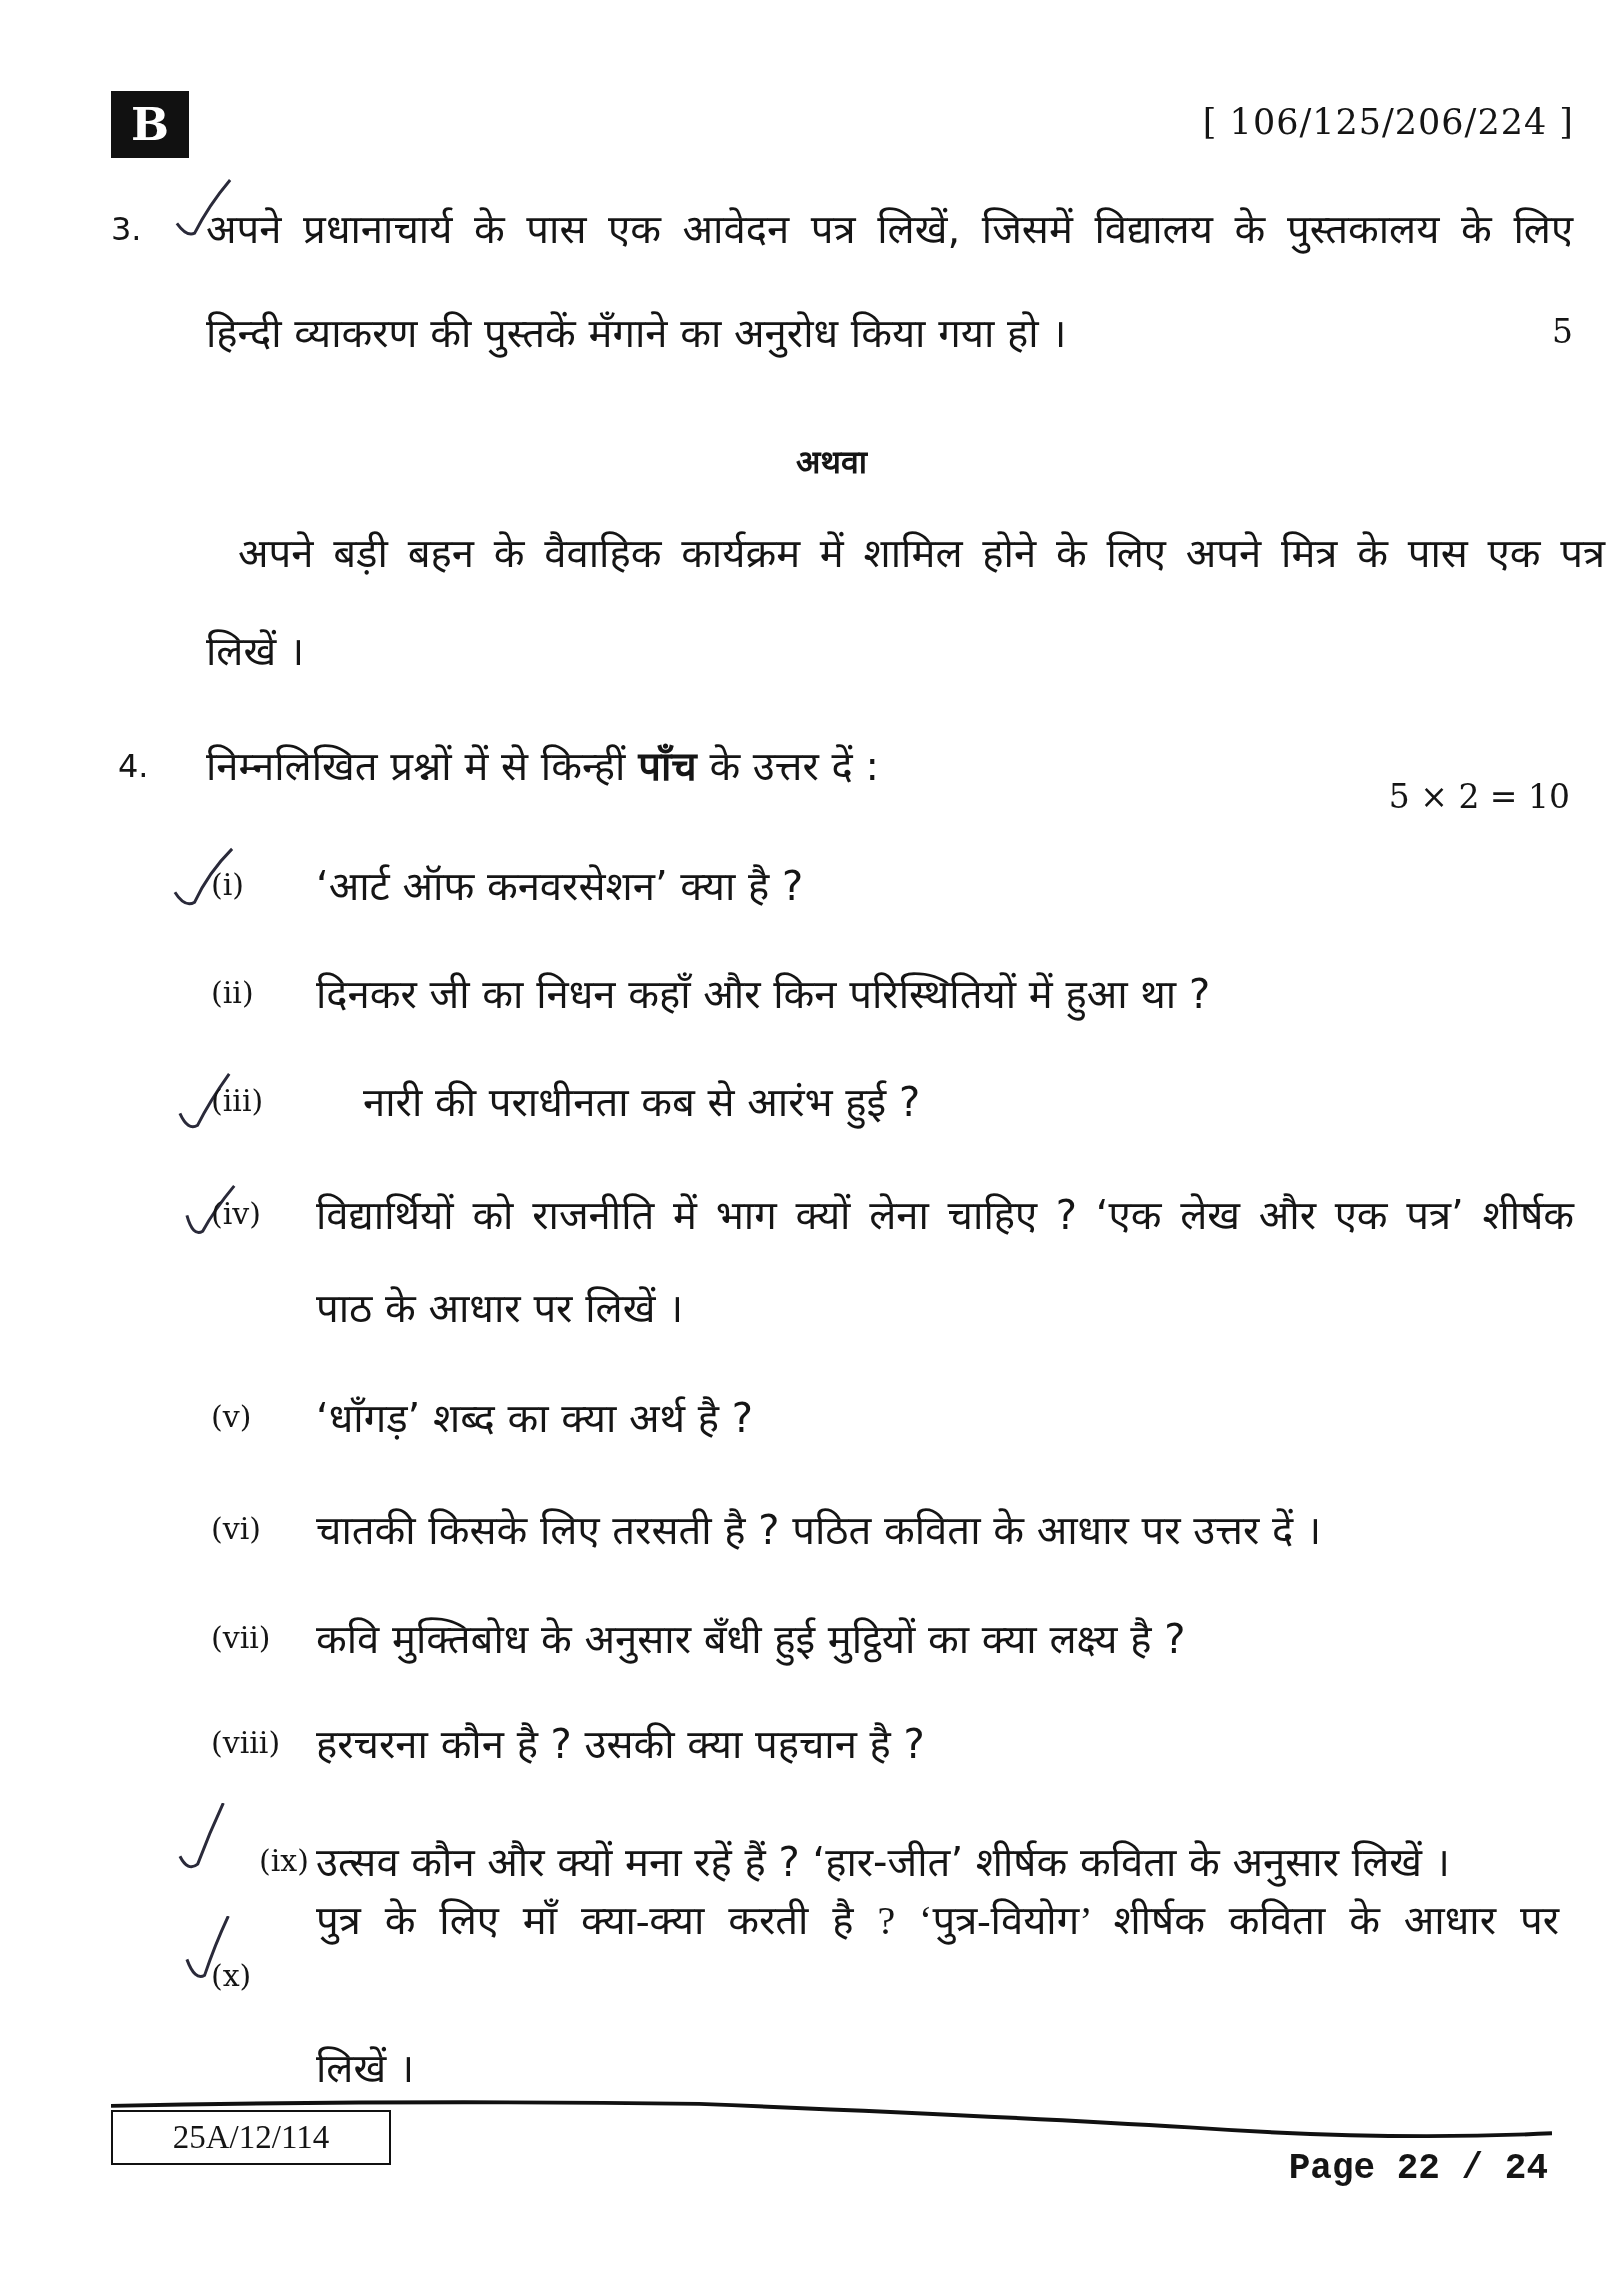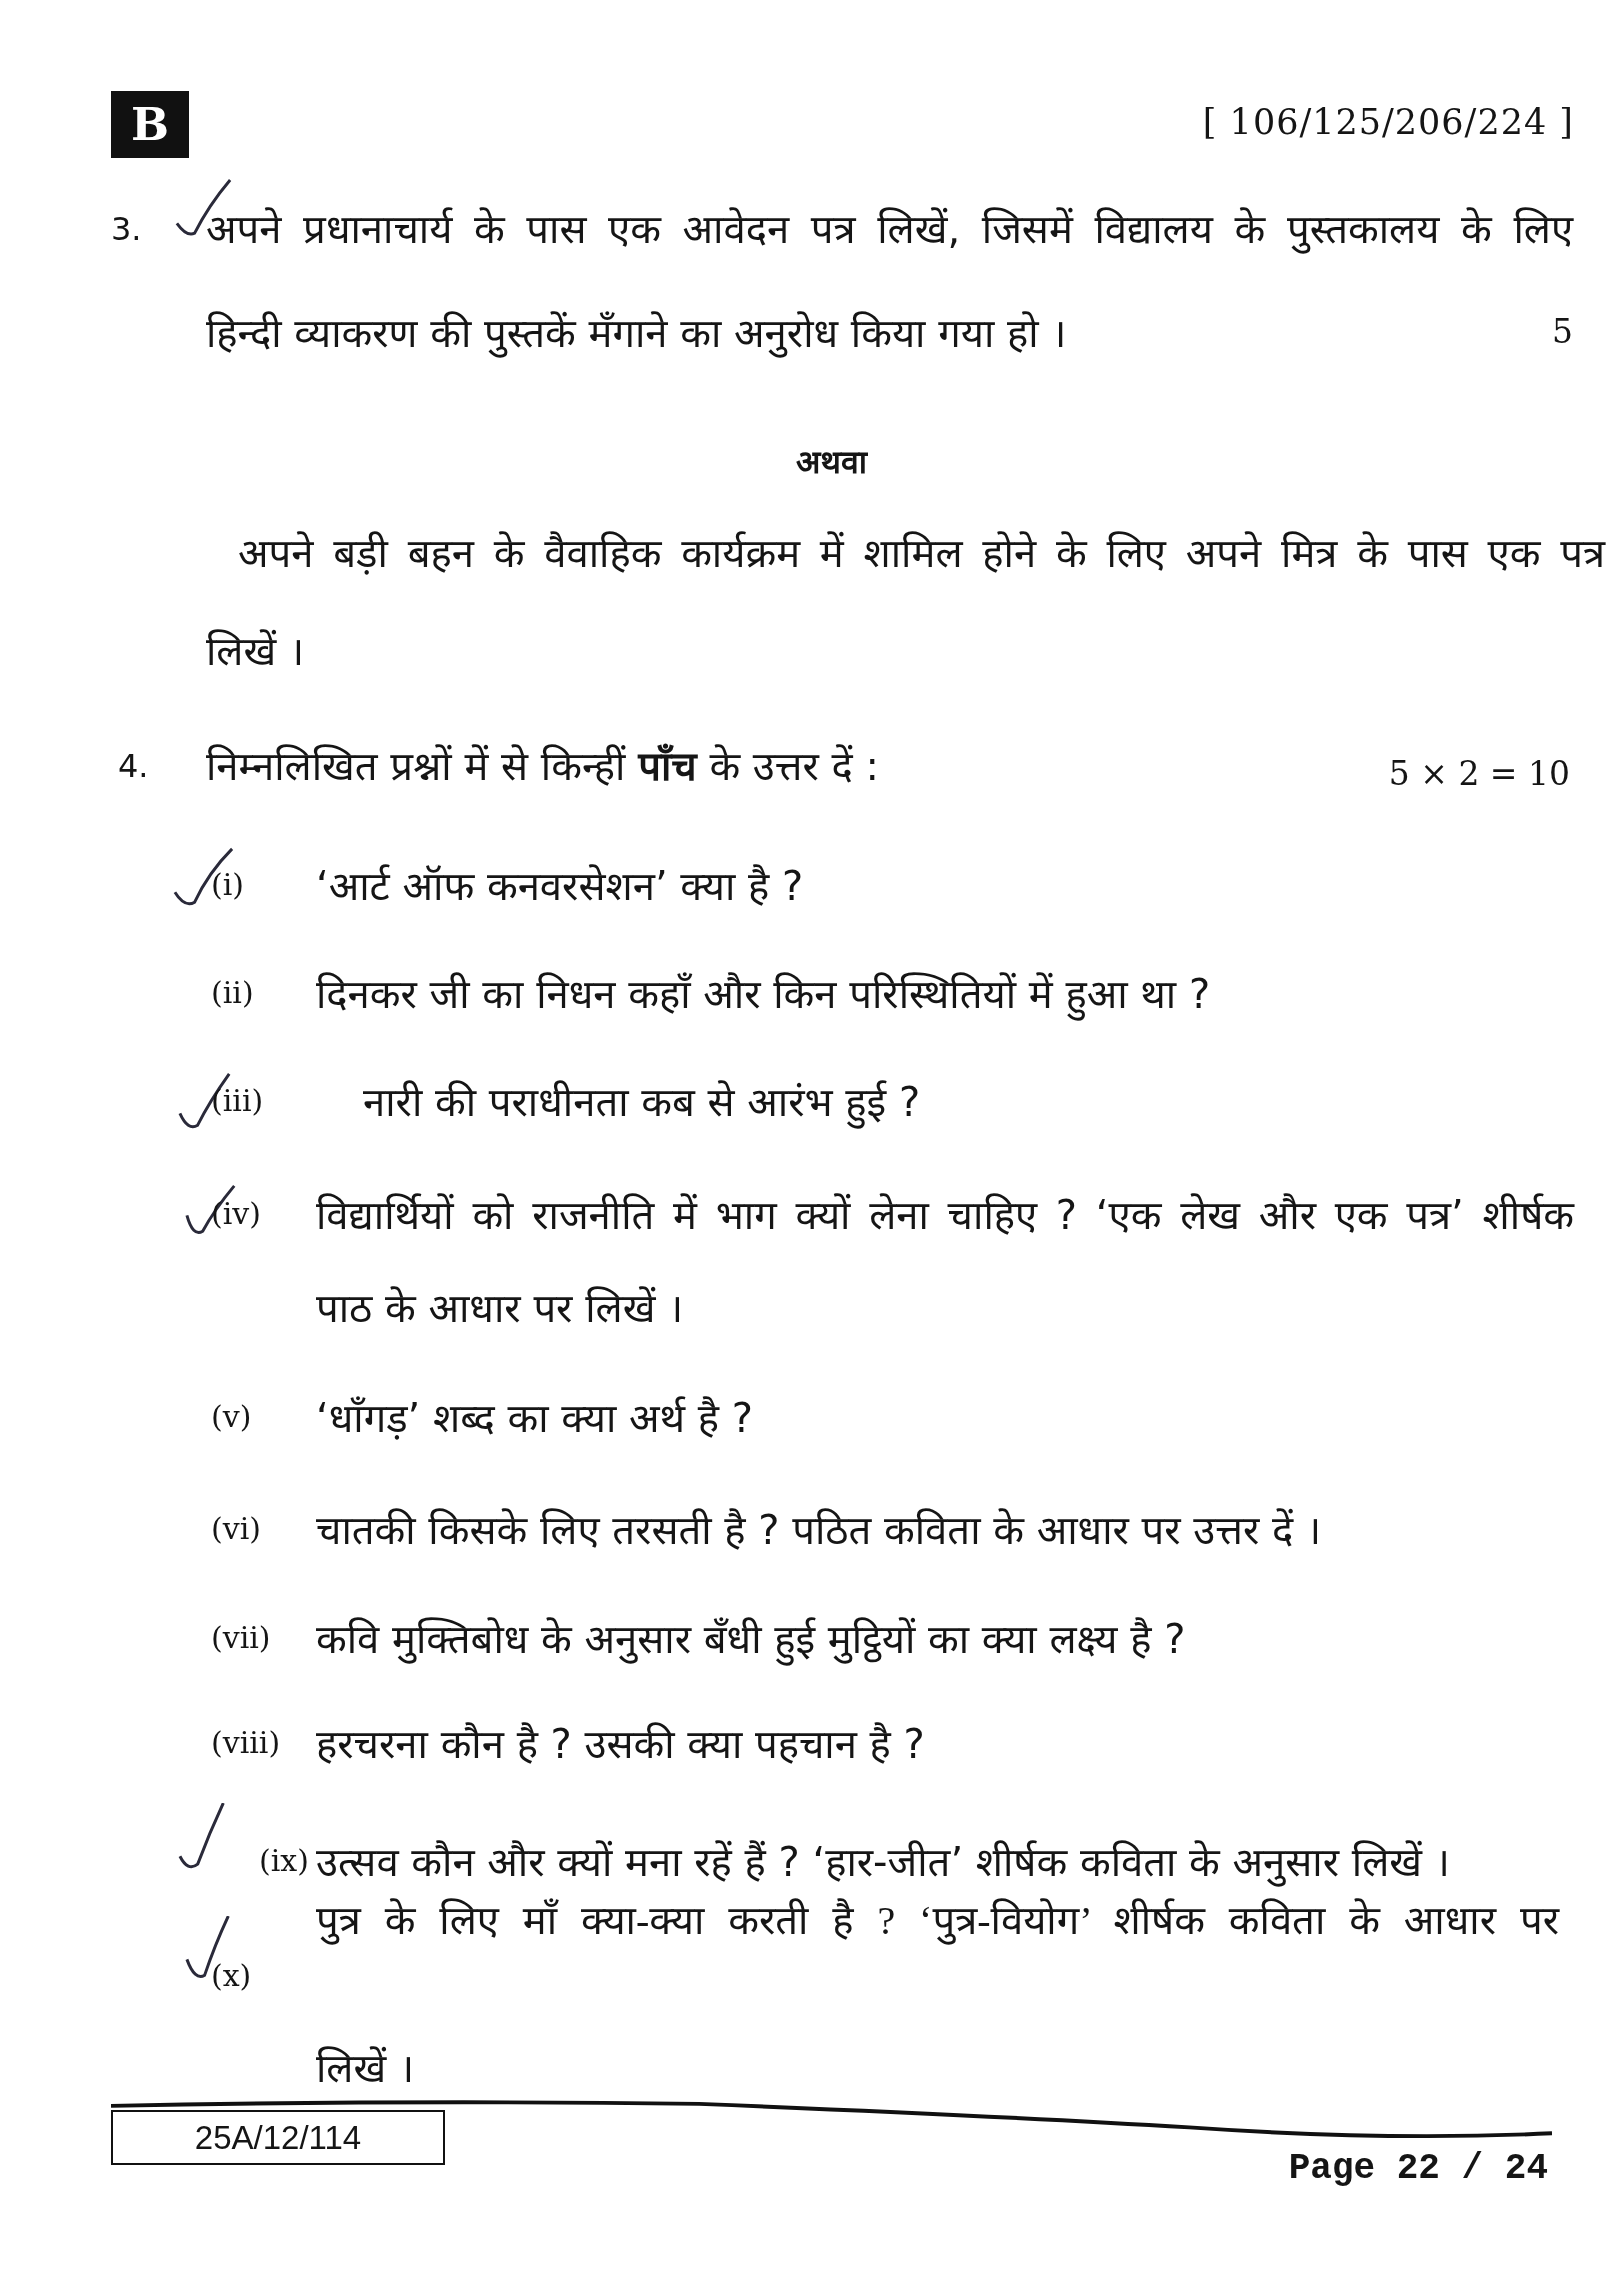--- a/index.html
+++ b/index.html
@@ -35,23 +35,23 @@
     font-family: "DejaVu Serif", serif; font-size: 30px;
   }
   .bold { font-weight: bold; }
   .tick {
     position: absolute; width: 69px; height: 69px; pointer-events: none;
   }
   .sep {
     left: 111px; top: 2098px; width: 1441px; height: 49px;
   }
   .footer-code {
-    left: 111px; top: 2110px; width: 334px; height: 55px;
+    left: 111px; top: 2110px; width: 280px; height: 55px;
     border: 2.9px solid #111; box-sizing: border-box;
-    font-family: Liberation Sans, sans-serif; font-size: 33px;
+    font-family: Liberation Serif, serif; font-size: 33px;
     display: flex; align-items: center; justify-content: center;
   }
   .page-num {
     right: 73px; top: 2148px;
     font-family: Liberation Mono, monospace; font-weight: bold; font-size: 36px;
   }
 </style>
 </head>
 <body>
 
@@ -71,21 +71,21 @@
 
   <div class="abs line justify" style="left:206px; top:532px;margin-left:32px;">अपने बड़ी बहन के वैवाहिक कार्यक्रम में शामिल होने के लिए अपने मित्र के पास एक पत्र</div>
   <div class="abs line" style="left:206px; top:630px;">लिखें ।</div>
 </div>
 
 <div>
   <div class="abs qnum" style="left:118px; top:747px;">4.</div>
   <div class="abs line" style="left:206px; top:745px;">
     <span>निम्नलिखित प्रश्नों में से किन्हीं </span><span class="bold">पाँच</span><span> के उत्तर दें :</span>
   </div>
-  <div class="abs marks" style="right:51px; top:754px;">5 × 2 = 10</div>
+  <div class="abs marks" style="right:51px; top:777px;">5 × 2 = 10</div>
 
   <svg class="tick" style="left:169px; top:843px;" viewBox="0 0 70 70">
     <path d="M6 50 Q16 66 26 60 Q40 30 64 6" fill="none" stroke="#2a2a3a" stroke-width="3"></path>
   </svg>
   <div class="abs roman" style="left:211px; top:867px;">(i)</div>
   <div class="abs line" style="left:316px; top:865px;">‘आर्ट ऑफ कनवरसेशन’ क्या है ?</div>
 
   <div class="abs roman" style="left:211px; top:975px;">(ii)</div>
   <div class="abs line" style="left:316px; top:973px;">दिनकर जी का निधन कहाँ और किन परिस्थितियों में हुआ था ?</div>
 

